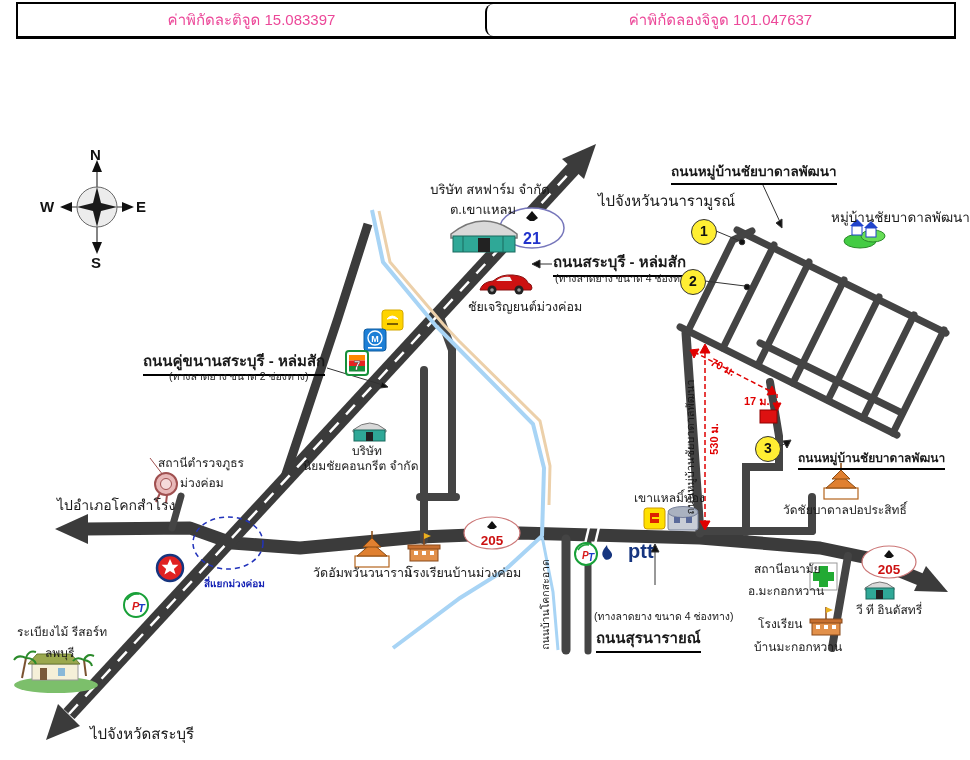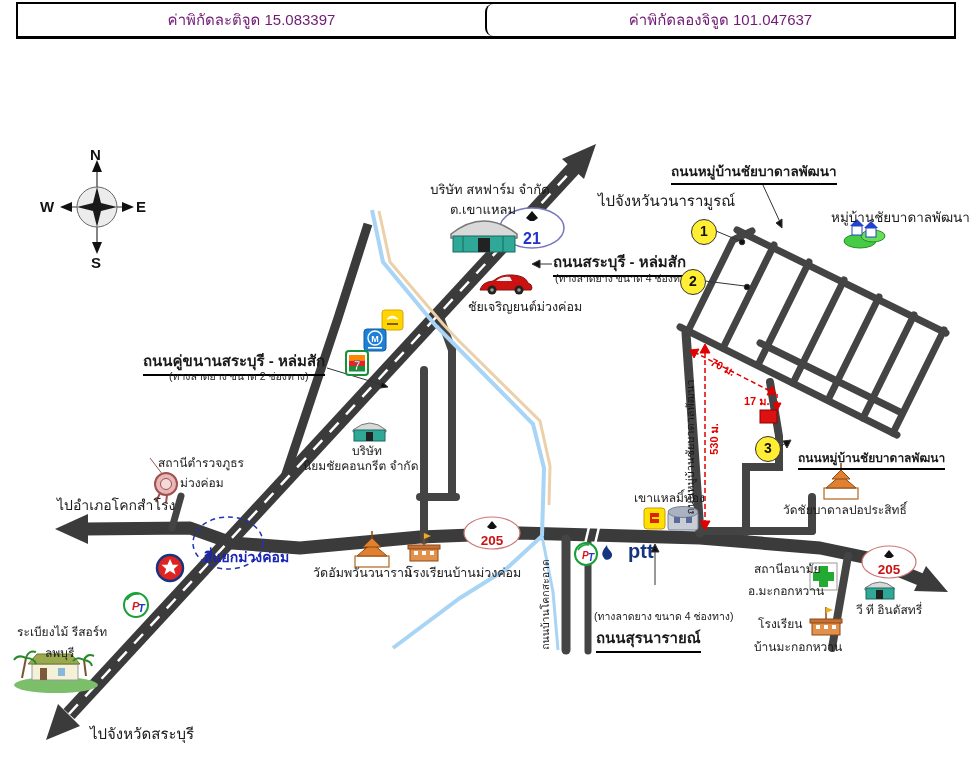--- a/index.html
+++ b/index.html
@@ -2,21 +2,21 @@
 <html><head>
 <meta charset="utf-8">
 <style>
   html,body{margin:0;padding:0;background:#fff;}
   body{width:970px;height:760px;position:relative;overflow:hidden;
        font-family:"Liberation Sans",sans-serif;}
   
   .hdr{position:absolute;left:16px;top:2px;width:936px;height:32px;
        border:2px solid #000;border-bottom:3px solid #000;display:flex;}
   .hdr-cell{flex:1;display:flex;align-items:center;justify-content:center;
-       font-size:15px;color:#701a75;}
+       font-size:15px;color:#ec4899;}
   .hdr-cell+.hdr-cell{border-left:2px solid #000;border-radius:8px;}
   
   #map{position:absolute;left:0;top:0;width:970px;height:760px;}
   .lbl{position:absolute;white-space:nowrap;color:#1a1a1a;z-index:5;}
   .b{font-weight:bold;}
   .u{border-bottom:2px solid #000;padding-bottom:1px;}
   .blue{color:#1724b5;}
   .red{color:#e00000;}
   .vert{transform:rotate(-90deg);transform-origin:center;text-align:center;}
   .marker{position:absolute;width:24px;height:24px;border-radius:50%;
@@ -324,21 +324,21 @@
 <div class="lbl red b" style="left:700px;top:358px;width:46px;font-size:11px;transform:rotate(27deg);text-align:center;">70 ม.</div>
 <div class="lbl red b" style="left:744px;top:392px;font-size:11px;">17 ม.</div>
 
 <div class="lbl" style="left:352px;top:441px;font-size:12px;">บริษัท</div>
 <div class="lbl" style="left:303px;top:456px;font-size:12px;">นิยมชัยคอนกรีต จำกัด</div>
 
 <div class="lbl" style="left:158px;top:453px;font-size:12px;">สถานีตำรวจภูธร</div>
 <div class="lbl" style="left:180px;top:473px;font-size:12px;">ม่วงค่อม</div>
 
 <div class="lbl" style="left:57px;top:494px;font-size:14px;">ไปอำเภอโคกสำโรง</div>
-<div class="lbl blue b" style="left:204px;top:546px;font-size:14px;">สี่แยกม่วงค่อม</div>
+<div class="lbl blue b" style="left:204px;top:576px;font-size:10px;">สี่แยกม่วงค่อม</div>
 
 <div class="lbl" style="left:313px;top:563px;font-size:12.5px;">วัดอัมพวันวนาราม</div>
 <div class="lbl" style="left:406px;top:563px;font-size:12.5px;">โรงเรียนบ้านม่วงค่อม</div>
 
 <div class="lbl vert" style="left:475px;top:596px;width:140px;font-size:10.5px;">ถนนบ้านโคกสะอาด</div>
 
 <div class="lbl" style="left:634px;top:488px;font-size:12px;">เขาแหลมิ์ทอง</div>
 <div class="lbl b" style="left:628px;top:540px;font-size:20px;color:#16357f;">ptt</div>
 
 <div class="lbl b u" style="left:596px;top:586px;font-size:15px;margin-top:40px;">ถนนสุรนารายณ์</div>

